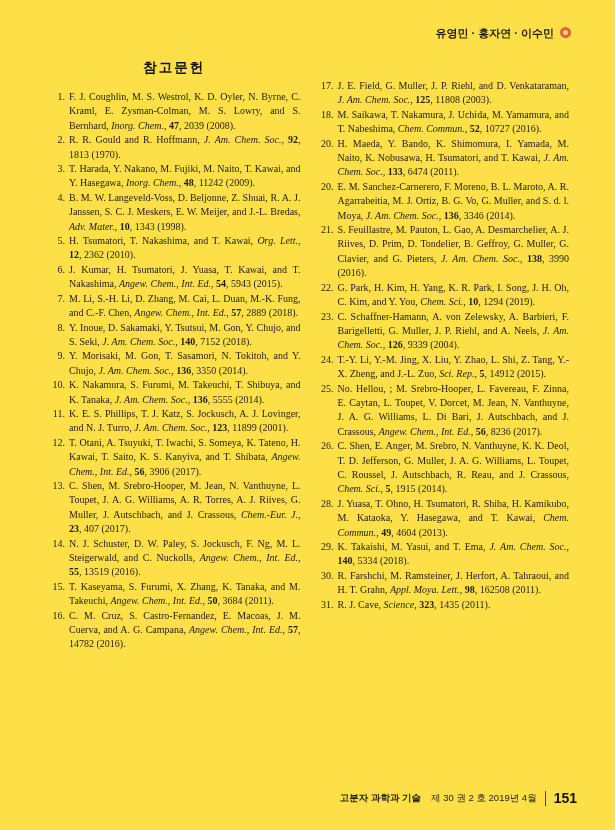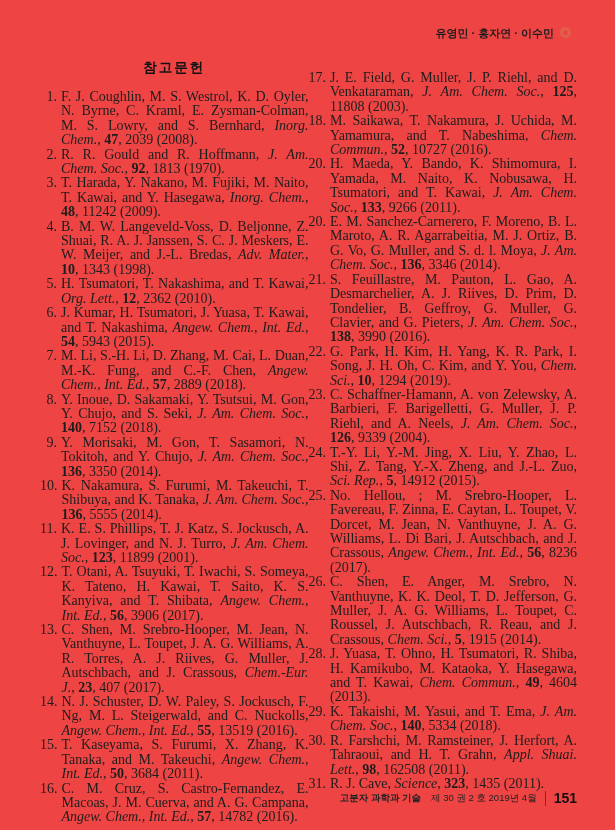--- a/index.html
+++ b/index.html
@@ -1,17 +1,17 @@
 <!DOCTYPE html>
 <html><head>
 <meta charset="utf-8">
 <style>
   html,body { margin:0; padding:0; background:#e8e8e8; }
   .page {
-    width:615px; height:830px; background:#ef4444; position:relative;
+    width:615px; height:830px; background:#fde047; position:relative;
     font-family:"Liberation Serif", serif; color:#1d1d1d; overflow:hidden;
     margin:0 auto; box-sizing:border-box;
   }
   .content { padding:26px 38px 0 40px; }
   .header-row {
     text-align:right; font-family:"Liberation Sans", sans-serif;
     font-weight:bold; font-size:11px; color:#1d1d1d; padding-right:6px;
     height:15px; line-height:15px;
   }
   .badge {
@@ -19,21 +19,21 @@
     border-radius:50%; vertical-align:-1px; margin-left:6px;
   }
   .columns { display:flex; gap:0; margin-top:18px; }
   .col { flex:1 1 0; min-width:0; }
   .col-right { padding-top:12px; }
   .section-title {
     text-align:center; font-family:"Liberation Sans", sans-serif;
     font-weight:bold; font-size:13.5px; letter-spacing:2px;
     margin:0 0 13px 0; color:#111;
   }
-  ol.refs { list-style:none; margin:0; padding:0; font-size:14px; line-height:14.4px; }
+  ol.refs { list-style:none; margin:8px; padding:0; font-size:10px; line-height:14.4px; }
   .ref { display:flex; }
   .ref-num { flex:0 0 17px; text-align:right; padding-right:4px; white-space:nowrap; }
   .ref-body { flex:1; text-align:justify; }
   .it { font-style:italic; }
   .bd { font-weight:bold; }
   .footer {
     position:absolute; right:38px; bottom:24px; display:flex; align-items:center;
     font-family:"Liberation Sans", sans-serif; font-size:9.5px; color:#222;text-align:right;
   }
   .footer .journal { font-weight:bold; margin-right:10px; }
@@ -125,21 +125,21 @@
             <li class="ref">
               <span class="ref-num">17.</span>
               <span class="ref-body"><span>J. E. Field, G. Muller, J. P. Riehl, and D. Venkataraman, </span><span class="it">J. Am. Chem. Soc.</span><span>, </span><span class="bd">125</span><span>, 11808 (2003).</span></span>
             </li>
             <li class="ref">
               <span class="ref-num">18.</span>
               <span class="ref-body"><span>M. Saikawa, T. Nakamura, J. Uchida, M. Yamamura, and T. Nabeshima, </span><span class="it">Chem. Commun.</span><span>, </span><span class="bd">52</span><span>, 10727 (2016).</span></span>
             </li>
             <li class="ref">
               <span class="ref-num">20.</span>
-              <span class="ref-body"><span>H. Maeda, Y. Bando, K. Shimomura, I. Yamada, M. Naito, K. Nobusawa, H. Tsumatori, and T. Kawai, </span><span class="it">J. Am. Chem. Soc.</span><span>, </span><span class="bd">133</span><span>, 9266 (2011).</span></span>
+              <span class="ref-body"><span>H. Maeda, Y. Bando, K. Shimomura, I. Yamada, M. Naito, K. Nobusawa, H. Tsumatori, and T. Kawai, </span><span class="it">J. Am. Chem. Soc.</span><span>, </span><span class="bd">133</span><span>, 6474 (2011).</span></span>
             </li>
             <li class="ref">
               <span class="ref-num">20.</span>
               <span class="ref-body"><span>E. M. Sanchez-Carnerero, F. Moreno, B. L. Maroto, A. R. Agarrabeitia, M. J. Ortiz, B. G. Vo, G. Muller, and S. d. l. Moya, </span><span class="it">J. Am. Chem. Soc.</span><span>, </span><span class="bd">136</span><span>, 3346 (2014).</span></span>
             </li>
             <li class="ref">
               <span class="ref-num">21.</span>
               <span class="ref-body"><span>S. Feuillastre, M. Pauton, L. Gao, A. Desmarchelier, A. J. Riives, D. Prim, D. Tondelier, B. Geffroy, G. Muller, G. Clavier, and G. Pieters, </span><span class="it">J. Am. Chem. Soc.</span><span>, </span><span class="bd">138</span><span>, 3990 (2016).</span></span>
             </li>
             <li class="ref">
@@ -165,21 +165,21 @@
             <li class="ref">
               <span class="ref-num">28.</span>
               <span class="ref-body"><span>J. Yuasa, T. Ohno, H. Tsumatori, R. Shiba, H. Kamikubo, M. Kataoka, Y. Hasegawa, and T. Kawai, </span><span class="it">Chem. Commun.</span><span>, </span><span class="bd">49</span><span>, 4604 (2013).</span></span>
             </li>
             <li class="ref">
               <span class="ref-num">29.</span>
               <span class="ref-body"><span>K. Takaishi, M. Yasui, and T. Ema, </span><span class="it">J. Am. Chem. Soc.</span><span>, </span><span class="bd">140</span><span>, 5334 (2018).</span></span>
             </li>
             <li class="ref">
               <span class="ref-num">30.</span>
-              <span class="ref-body"><span>R. Farshchi, M. Ramsteiner, J. Herfort, A. Tahraoui, and H. T. Grahn, </span><span class="it">Appl. Shuai. Lett.</span><span>, </span><span class="bd">98</span><span>, 162508 (2011).</span></span>
+              <span class="ref-body"><span>R. Farshchi, M. Ramsteiner, J. Herfort, A. Tahraoui, and H. T. Grahn, </span><span class="it">Appl. Moya. Lett.</span><span>, </span><span class="bd">98</span><span>, 162508 (2011).</span></span>
             </li>
             <li class="ref">
               <span class="ref-num">31.</span>
               <span class="ref-body"><span>R. J. Cave, </span><span class="it">Science</span><span>, </span><span class="bd">323</span><span>, 1435 (2011).</span></span>
             </li>
           </ol>
       </div>
     </div>
   </div>
 

